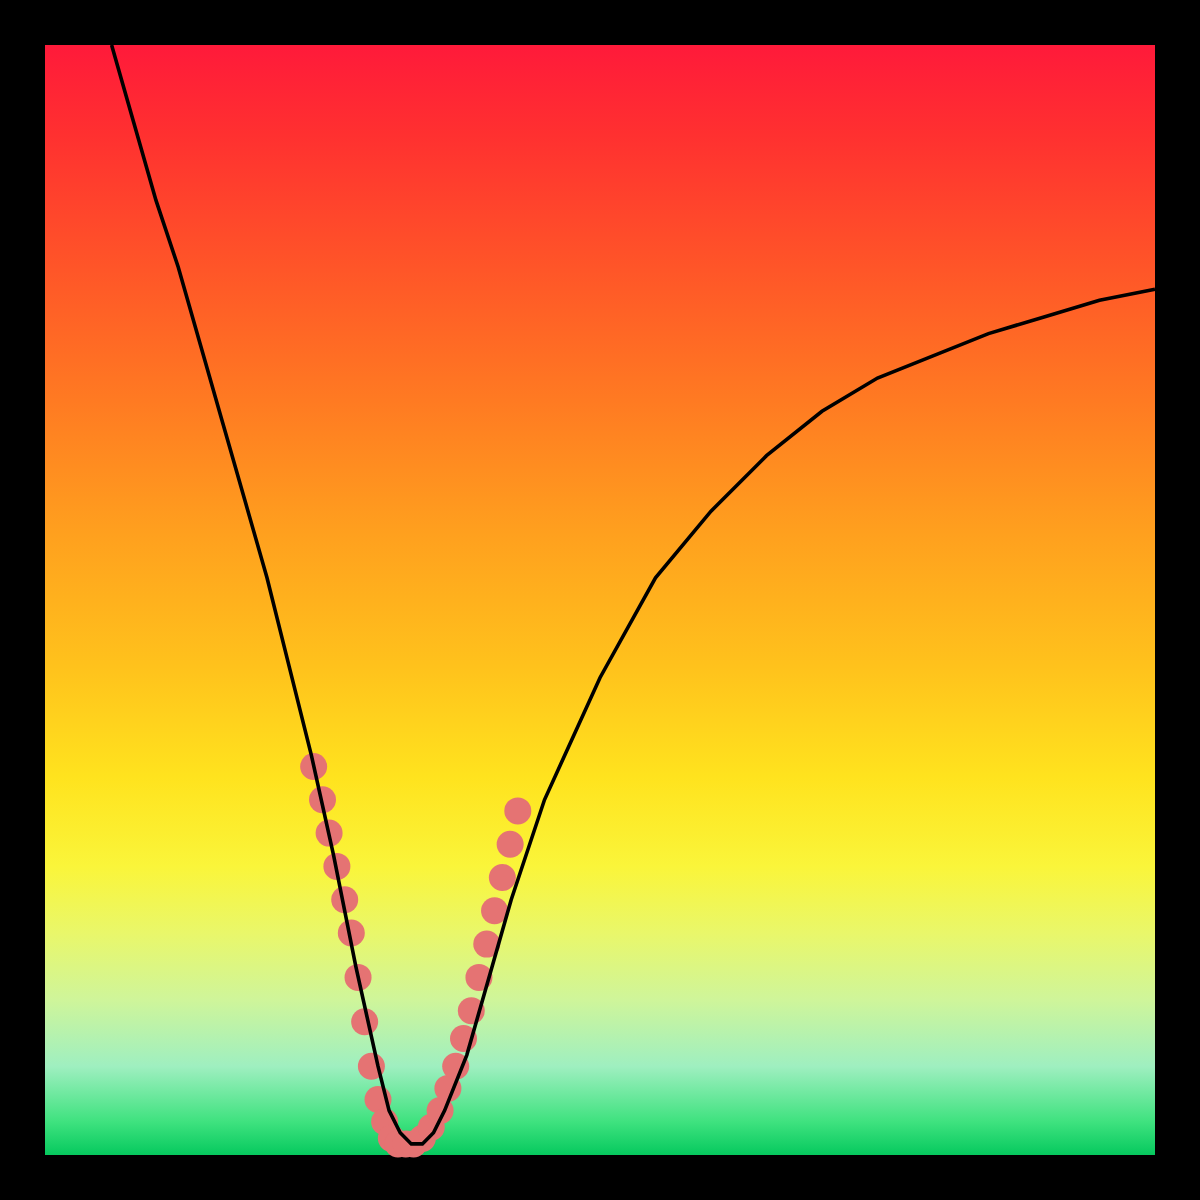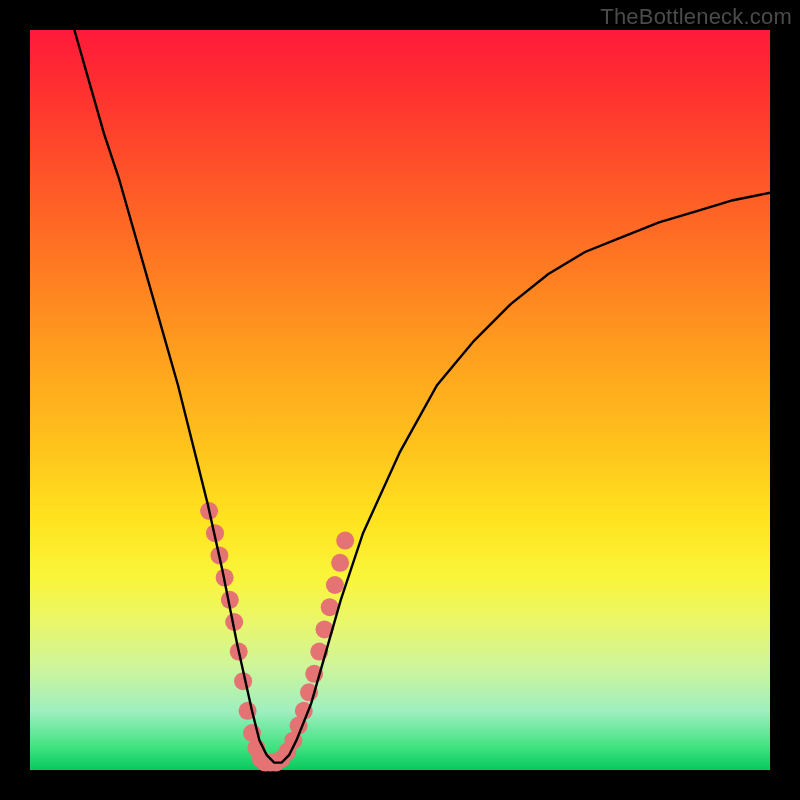--- a/index.html
+++ b/index.html
@@ -94,14 +94,13 @@
           <circle cx="289.3" cy="621.6" r="9" fill="#e57373"></circle>
           <circle cx="294.5" cy="599.4" r="9" fill="#e57373"></circle>
           <circle cx="299.7" cy="577.2" r="9" fill="#e57373"></circle>
           <circle cx="304.9" cy="555.0" r="9" fill="#e57373"></circle>
           <circle cx="310.1" cy="532.8" r="9" fill="#e57373"></circle>
           <circle cx="315.2" cy="510.6" r="9" fill="#e57373"></circle>
         </g>
       <path id="curve-path" fill="none" stroke="#000000" stroke-width="2.4" d="M44.4 0.0 L59.2 51.8 L74.0 103.6 L88.8 148.0 L103.6 199.8 L118.4 251.6 L133.2 303.4 L148.0 355.2 L162.8 414.4 L177.6 473.6 L192.4 540.2 L207.2 614.2 L222.0 680.8 L229.4 710.4 L236.8 725.2 L244.2 732.6 L251.6 732.6 L259.0 725.2 L266.4 710.4 L281.2 673.4 L296.0 621.6 L310.8 569.8 L333.0 503.2 L370.0 421.8 L407.0 355.2 L444.0 310.8 L481.0 273.8 L518.0 244.2 L555.0 222.0 L592.0 207.2 L629.0 192.4 L666.0 181.3 L703.0 170.2 L740.0 162.8"></path>
     </svg>
   </div>
-  <div class="watermark">TheBottleneck.com</div>
 </div>
 
 </body></html>

